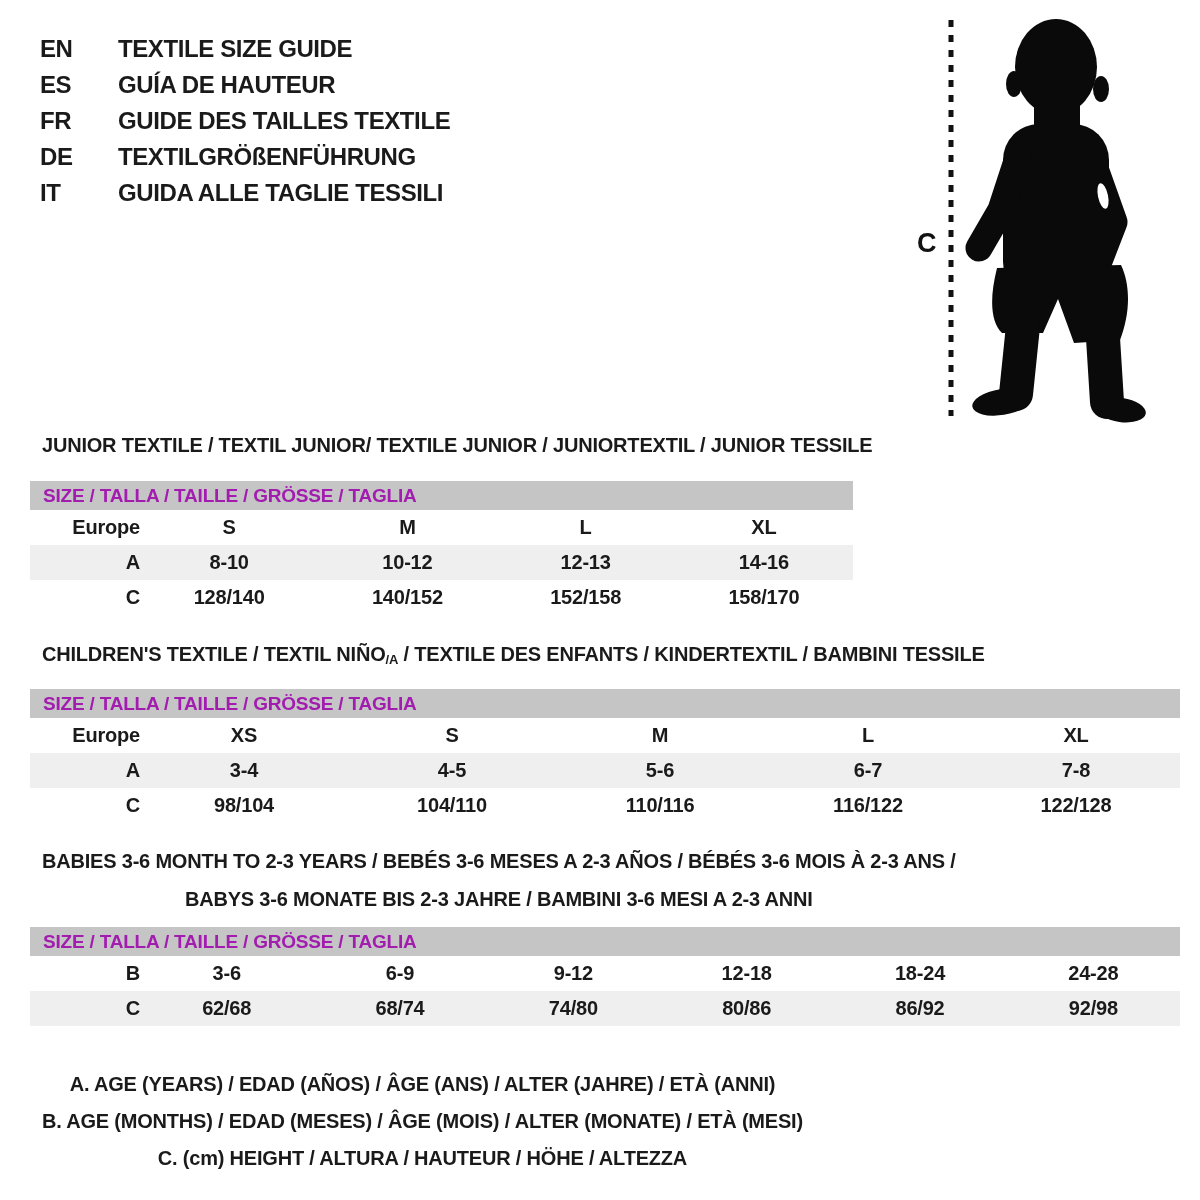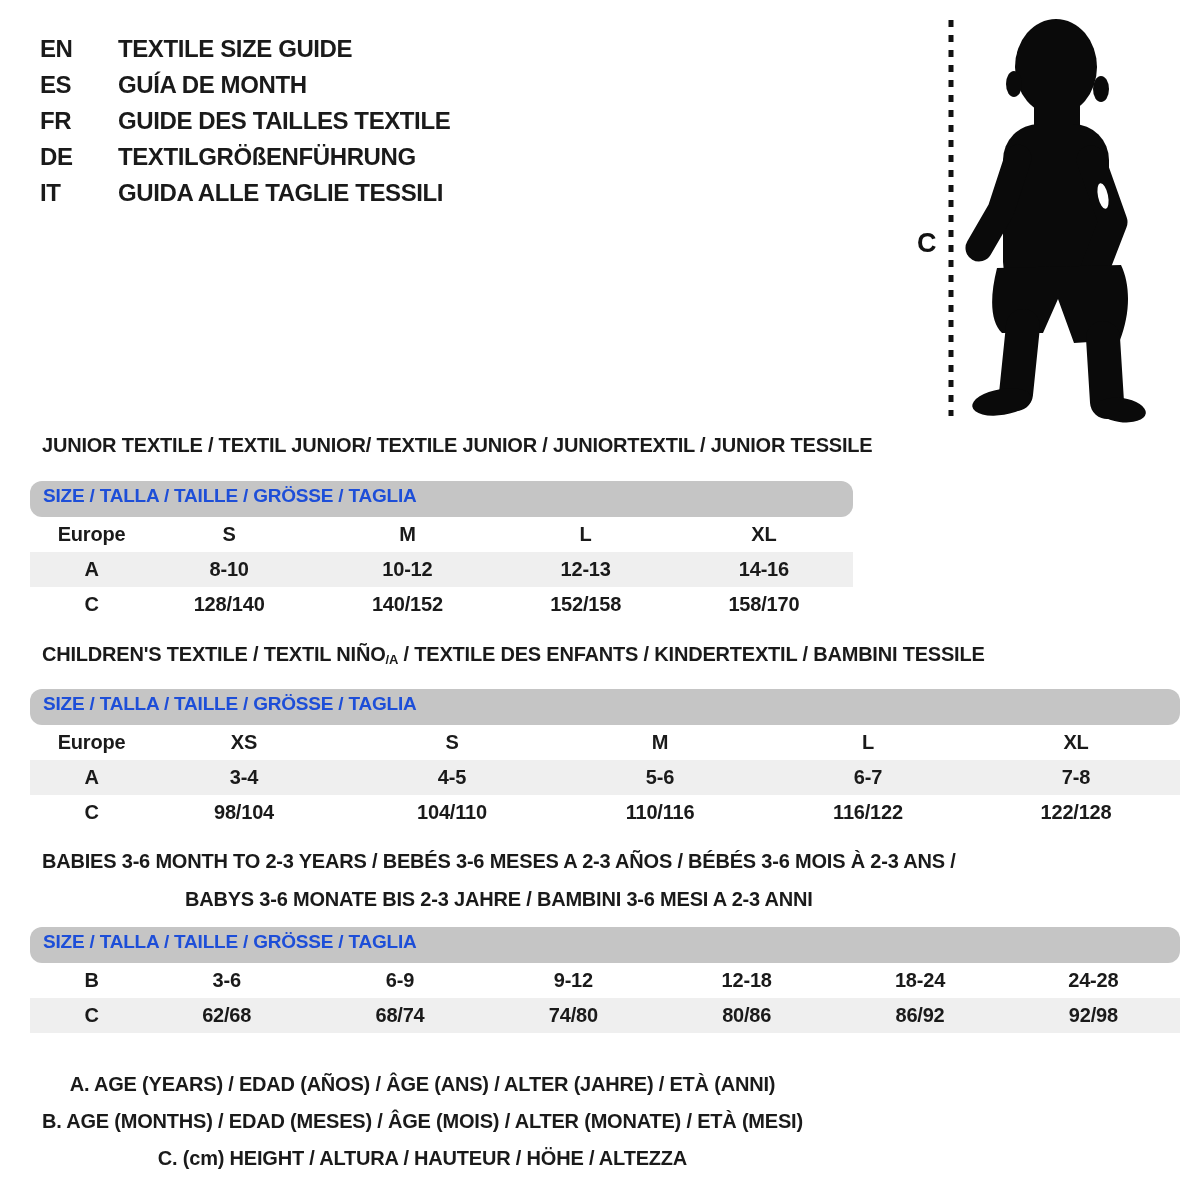--- a/index.html
+++ b/index.html
@@ -21,31 +21,30 @@
   .title-babies   { top:842px; line-height:38px;text-align:center; }
   .subscript { font-size:13px; position:relative; top:3px; }
 
   
   .table { position:absolute; left:30px; }
   .table-junior   { top:481px; width:823px; }
   .table-children { top:689px; width:1150px; }
   .table-babies   { top:927px; width:1150px; }
 
   .thead {
-    height:36px; line-height:29px; background:#c5c5c5;
+    height:29px; line-height:29px; background:#c5c5c5;
     padding-left:13px; font-size:19px; letter-spacing:-0.2px;
-    color:#1d4ed8;
-    border-radius:12px;
+    color:#a21caf;
   }
   .trow { display:grid; height:35px; align-items:center; font-size:20px; letter-spacing:-0.2px; }
   .table-junior   .trow { grid-template-columns:110px repeat(4,1fr); }
   .table-children .trow { grid-template-columns:110px repeat(5,1fr); }
   .table-babies   .trow { grid-template-columns:110px repeat(6,1fr); }
   .trow.striped { background:#efefef; }
-  .tlabel { padding-left:13px; text-align:center; }
+  .tlabel { padding-left:13px; text-align:right; }
   .tcell  { text-align:center; }
 
   
   .notes { position:absolute; left:42px; top:1066px; font-size:20px;text-align:center; }
   .note-line { height:37px; line-height:37px; letter-spacing:-0.2px; white-space:nowrap; }
 
   
   .figure-svg { position:absolute; left:915px; top:10px; }
 </style>
 </head>
@@ -53,21 +52,21 @@
 
 <div class="page">
 
   <header class="lang-block">
     <div class="lang-row">
       <span class="lang-code">EN</span>
       <span class="lang-title">TEXTILE SIZE GUIDE</span>
     </div>
     <div class="lang-row">
       <span class="lang-code">ES</span>
-      <span class="lang-title">GUÍA DE MONTH</span>
+      <span class="lang-title">GUÍA DE HAUTEUR</span>
     </div>
     <div class="lang-row">
       <span class="lang-code">FR</span>
       <span class="lang-title">GUIDE DES TAILLES TEXTILE</span>
     </div>
     <div class="lang-row">
       <span class="lang-code">DE</span>
       <span class="lang-title">TEXTILGRÖßENFÜHRUNG</span>
     </div>
     <div class="lang-row">

